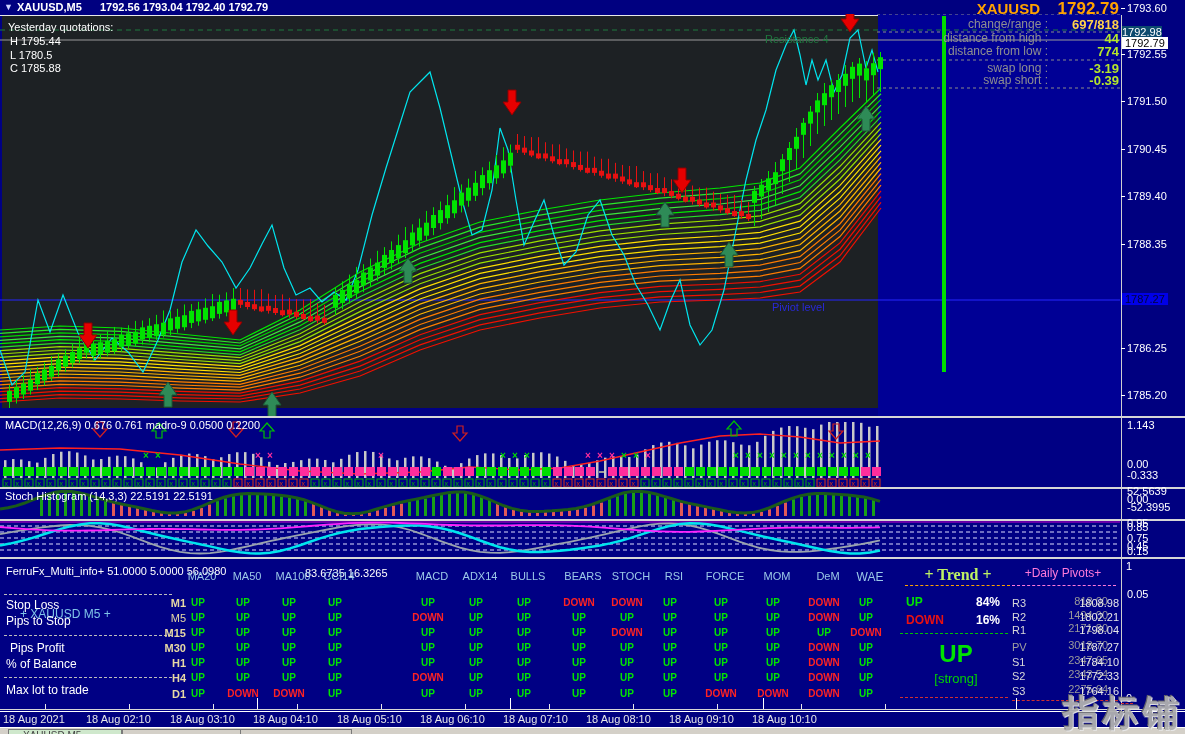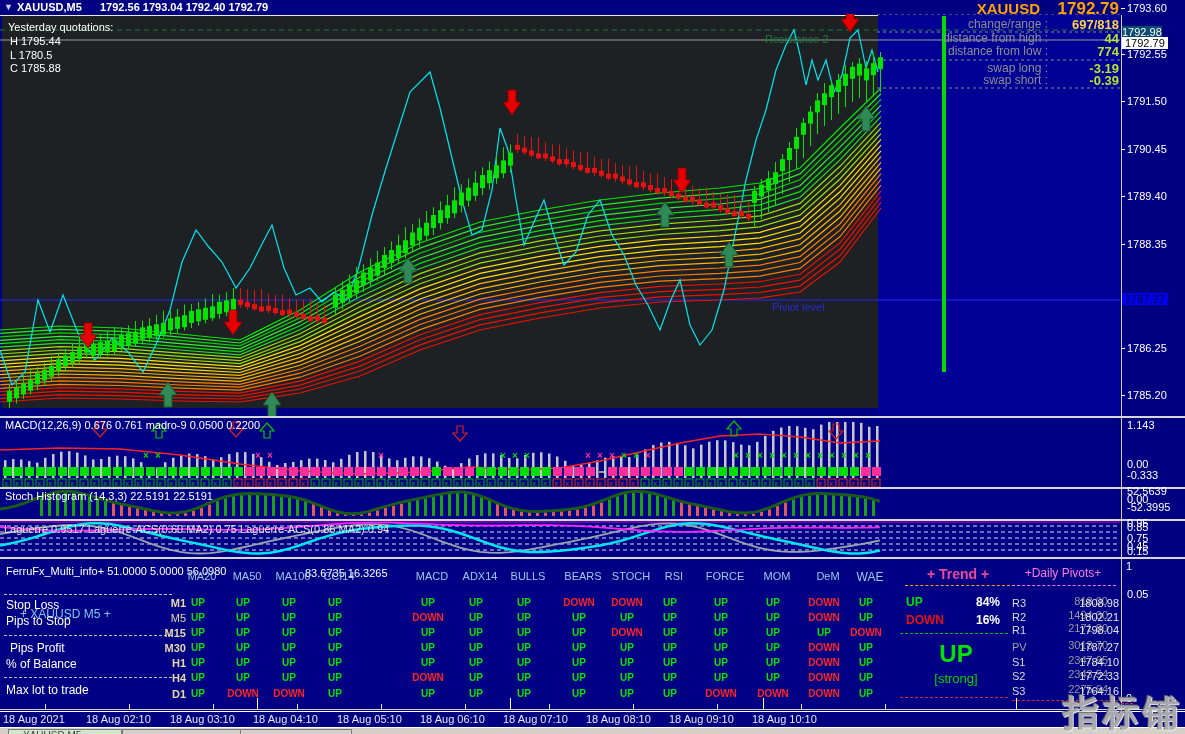--- a/index.html
+++ b/index.html
@@ -324,21 +324,21 @@
       <path d="M665,188 l-9,13 h5 v12 h8 v-12 h5 z" fill="#2e8b57" stroke="#1c5737" stroke-width="1"></path>
       <path d="M729,228 l-9,13 h5 v12 h8 v-12 h5 z" fill="#2e8b57" stroke="#1c5737" stroke-width="1"></path>
       <path d="M866,92 l-9,13 h5 v12 h8 v-12 h5 z" fill="#2e8b57" stroke="#1c5737" stroke-width="1"></path>
       <rect x="942" y="2" width="4" height="356" fill="#00dc00"></rect>
     </svg>
 
   <span class="t" style="left:8px;top:21px;">Yesterday quotations:</span>
   <span class="t" style="left:10px;top:35px;">H 1795.44</span>
   <span class="t" style="left:10px;top:49px;">L 1780.5</span>
   <span class="t" style="left:10px;top:62px;">C 1785.88</span>
-  <span class="t" style="left:765px;top:33px;color:#1f7a3f;">Resistance 2</span>
+  <span class="t" style="left:765px;top:33px;color:#1f7a3f;">Resistance 4</span>
   <span class="t" style="left:772px;top:301px;color:#2929d8;">Piviot level</span>
 
   <span class="t b" style="right:145px;top:0px;font-size:15px;color:#ffa200;">XAUUSD</span>
   <span class="t b" style="right:66px;top:-1px;font-size:17px;color:#ffa200;">1792.79</span>
   <div id="quote-rows"></div>
 
   <span class="t" style="left:5px;top:419px;z-index:5;">MACD(12,26,9) 0.676 0.761  madro-9 0.0500 0.2200</span>
   <svg id="macd-svg" style="top:417px;" width="1121" height="71">
       <rect x="4" y="43.16630437430937" width="2.5" height="17.83369562569063" fill="#c8c8c8"></rect>
       <rect x="12" y="42.05387019481026" width="2.5" height="18.94612980518974" fill="#c8c8c8"></rect>
@@ -827,21 +827,20 @@
       <rect x="816" y="5.637772414245708" width="3" height="21.36222758575429" fill="#18a018"></rect>
       <rect x="824" y="5.568399886893182" width="3" height="21.431600113106818" fill="#18a018"></rect>
       <rect x="832" y="5.8835352999759625" width="3" height="21.11646470002404" fill="#18a018"></rect>
       <rect x="840" y="6.385017652767445" width="3" height="20.614982347232555" fill="#18a018"></rect>
       <rect x="848" y="7.012460521281929" width="3" height="19.98753947871807" fill="#18a018"></rect>
       <rect x="856" y="7.85684273595928" width="3" height="19.14315726404072" fill="#18a018"></rect>
       <rect x="864" y="9.104872867573441" width="3" height="17.89512713242656" fill="#18a018"></rect>
       <rect x="872" y="10.936082168624838" width="3" height="16.063917831375164" fill="#18a018"></rect>
       <polyline points="0,20.1 8,18.8 16,16.9 24,14.3 32,11.2 40,8.0 48,5.1 56,3.1 64,2.2 72,2.5 80,3.9 88,6.0 96,8.4 104,10.8 112,12.9 120,14.7 128,16.4 136,18.0 144,19.7 152,21.5 160,23.0 168,24.0 176,24.1 184,23.1 192,20.9 200,18.0 208,14.5 216,11.1 224,8.3 232,6.2 240,5.0 248,4.6 256,4.7 264,5.1 272,5.6 280,6.3 288,7.2 296,8.7 304,10.8 312,13.6 320,16.7 328,19.9 336,22.5 344,24.3 352,24.8 360,24.2 368,22.6 376,20.3 384,17.9 392,15.6 400,13.5 408,11.7 416,10.1 424,8.5 432,6.7 440,5.1 448,3.7 456,2.9 464,3.1 472,4.5 480,6.9 488,10.0 496,13.5 504,16.8 512,19.4 520,21.3 528,22.2 536,22.4 544,22.2 552,21.8 560,21.2 568,20.5 576,19.4 584,17.7 592,15.4 600,12.5 608,9.3 616,6.3 624,3.8 632,2.4 640,2.2 648,3.2 656,5.0 664,7.4 672,9.8 680,12.1 688,14.1 696,15.8 704,17.4 712,19.1 720,20.8 728,22.4 736,23.6 744,24.1 752,23.6 760,21.9 768,19.3 776,16.0 784,12.5 792,9.3 800,6.9 808,5.3 816,4.6 824,4.6 832,4.9 840,5.4 848,6.0 856,6.9 864,8.1 872,9.9 880,12.4" fill="none" stroke="#1a5a1a" stroke-width="3"></polyline>
     </svg>
-  <span class="t" style="left:4px;top:523px;z-index:5;color:#e6e6e6;">Laguerre 0.9517  Laguerre-ACS(0.60 MA2) 0.75  Laguerre-ACS(0.86 MA2) 0.94</span>
   <svg id="lag-svg" style="top:521px;" width="1121" height="36">
       <line x1="0" y1="1" x2="1120" y2="1" stroke="#cc00cc"></line>
       <line x1="0" y1="5" x2="1120" y2="5" stroke="#dcdcff" stroke-dasharray="4 3" stroke-width="1"></line>
       <line x1="0" y1="11" x2="1120" y2="11" stroke="#dcdcff" stroke-dasharray="4 3" stroke-width="1"></line>
       <line x1="0" y1="17" x2="1120" y2="17" stroke="#dcdcff" stroke-dasharray="4 3" stroke-width="1"></line>
       <line x1="0" y1="23" x2="1120" y2="23" stroke="#dcdcff" stroke-dasharray="4 3" stroke-width="1"></line>
       <line x1="0" y1="29" x2="1120" y2="29" stroke="#dcdcff" stroke-dasharray="4 3" stroke-width="1"></line>
       <polyline points="0,13.2 10,11.4 20,9.7 30,8.1 40,6.7 50,5.5 60,4.5 70,4.0 80,4.1 90,4.8 100,6.3 110,8.5 120,11.5 130,14.9 140,18.6 150,22.4 160,25.8 170,28.7 180,30.9 190,32.2 200,32.5 210,32.1 220,30.9 230,29.1 240,27.0 250,24.8 260,22.5 270,20.2 280,18.0 290,15.9 300,13.9 310,11.9 320,9.9 330,8.0 340,6.2 350,4.7 360,3.6 370,3.1 380,3.4 390,4.4 400,6.3 410,9.0 420,12.3 430,16.0 440,19.8 450,23.4 460,26.6 470,29.1 480,30.8 490,31.7 500,31.8 510,31.1 520,30.0 530,28.4 540,26.6 550,24.7 560,22.7 570,20.8 580,18.7 590,16.6 600,14.4 610,12.1 620,9.7 630,7.5 640,5.4 650,3.7 660,2.7 670,2.4 680,3.0 690,4.5 700,6.8 710,9.9 720,13.4 730,17.2 740,20.9 750,24.2 760,27.0 770,29.0 780,30.4 790,30.9 800,30.9 810,30.3 820,29.3 830,28.0 840,26.6 850,25.0 860,23.3 870,21.5 880,19.4" fill="none" stroke="#9aa4ae" stroke-width="1.8"></polyline>
       <polyline points="0,24.6 10,22.6 20,20.3 30,17.6 40,14.5 50,11.3 60,8.1 70,5.4 80,3.4 90,2.3 100,2.2 110,3.1 120,4.8 130,7.0 140,9.5 150,12.0 160,14.5 170,16.8 180,19.0 190,21.1 200,23.2 210,25.4 220,27.6 230,29.7 240,31.3 250,32.3 260,32.5 270,31.7 280,30.0 290,27.4 300,24.2 310,20.8 320,17.4 330,14.4 340,11.8 350,9.7 360,8.1 370,6.9 380,6.0 390,5.3 400,4.7 410,4.5 420,4.6 430,5.4 440,7.0 450,9.3 460,12.2 470,15.7 480,19.5 490,23.0 500,26.2 510,28.6 520,30.2 530,31.0 540,31.0 550,30.6 560,29.7 570,28.7 580,27.4 590,26.0 600,24.4 610,22.4 620,20.0 630,17.1 640,13.9 650,10.6 660,7.5 670,4.9 680,3.1 690,2.2 700,2.4 710,3.4 720,5.2 730,7.5 740,9.9 750,12.4 760,14.8 770,17.0 780,19.2 790,21.3 800,23.5 810,25.8 820,28.0 830,30.1 840,31.6 850,32.5 860,32.5 870,31.5 880,29.5" fill="none" stroke="#00e5ee" stroke-width="2.5"></polyline>
       <polyline points="0,6.0 10,6.8 20,7.6 30,8.3 40,8.9 50,9.3 60,9.6 70,9.7 80,9.7 90,9.5 100,9.3 110,9.0 120,8.7 130,8.4 140,8.2 150,8.0 160,7.9 170,8.0 180,8.1 190,8.2 200,8.5 210,8.7 220,8.8 230,8.9 240,8.9 250,8.7 260,8.4 270,7.9 280,7.3 290,6.6 300,5.8 310,5.0 320,4.2 330,3.4 340,2.8 350,2.2 360,1.9 370,1.6 380,1.6 390,1.7 400,2.0 410,2.3 420,2.7 430,3.2 440,3.6 450,4.0 460,4.2 470,4.4 480,4.5 490,4.5 500,4.5 510,4.4 520,4.2 530,4.1 540,4.1 550,4.2 560,4.4 570,4.7 580,5.1 590,5.7 600,6.4 610,7.1 620,7.9 630,8.7 640,9.4 650,9.9 660,10.4 670,10.7 680,10.8 690,10.8 700,10.5 710,10.2 720,9.7 730,9.2 740,8.6 750,8.1 760,7.6 770,7.2 780,6.9 790,6.7 800,6.6 810,6.6 820,6.7 830,6.7 840,6.8 850,6.8 860,6.7 870,6.6 880,6.3" fill="none" stroke="#ff22ff" stroke-width="1.8"></polyline>
@@ -855,21 +854,21 @@
   <span class="t" style="left:6px;top:598px;font-size:12px;">Stop Loss</span>
   <span class="t" style="left:6px;top:614px;font-size:12px;">Pips to Stop</span>
   <div class="dash" style="left:4px;top:635px;width:168px;border-color:#bdbdbd;"></div>
   <span class="t" style="left:10px;top:641px;font-size:12px;">Pips Profit</span>
   <span class="t" style="left:6px;top:657px;font-size:12px;">% of Balance</span>
   <div class="dash" style="left:4px;top:677px;width:168px;border-color:#bdbdbd;"></div>
   <span class="t" style="left:6px;top:683px;font-size:12px;">Max lot to trade</span>
 
   <div id="mi-table"></div>
 
-  <span class="cell" style="left:958px;top:566px;font-size:14px;color:#ec4899;">+   Trend   +</span>
+  <span class="cell" style="left:958px;top:566px;font-size:16px;color:#bef264;font-family:Liberation Serif, serif;">+   Trend   +</span>
   <div class="dash" style="left:905px;top:585px;width:105px;border-color:#ffa200;"></div>
   <span class="t b" style="left:906px;top:595px;font-size:12px;color:#00e400;">UP</span>
   <span class="t b" style="right:185px;top:595px;font-size:12px;">84%</span>
   <span class="t b" style="left:906px;top:613px;font-size:12px;color:#e81111;">DOWN</span>
   <span class="t b" style="right:185px;top:613px;font-size:12px;">16%</span>
   <div class="dash" style="left:900px;top:633px;width:108px;border-color:#00c000;border-top-style:dashed;"></div>
   <span class="cell" style="left:956px;top:640px;font-size:24px;color:#00e400;">UP</span>
   <span class="cell" style="left:956px;top:671px;font-size:13px;color:#00d400;font-weight:normal;">[strong]</span>
   <div class="dash" style="left:900px;top:697px;width:108px;border-color:#d03030;"></div>
 

